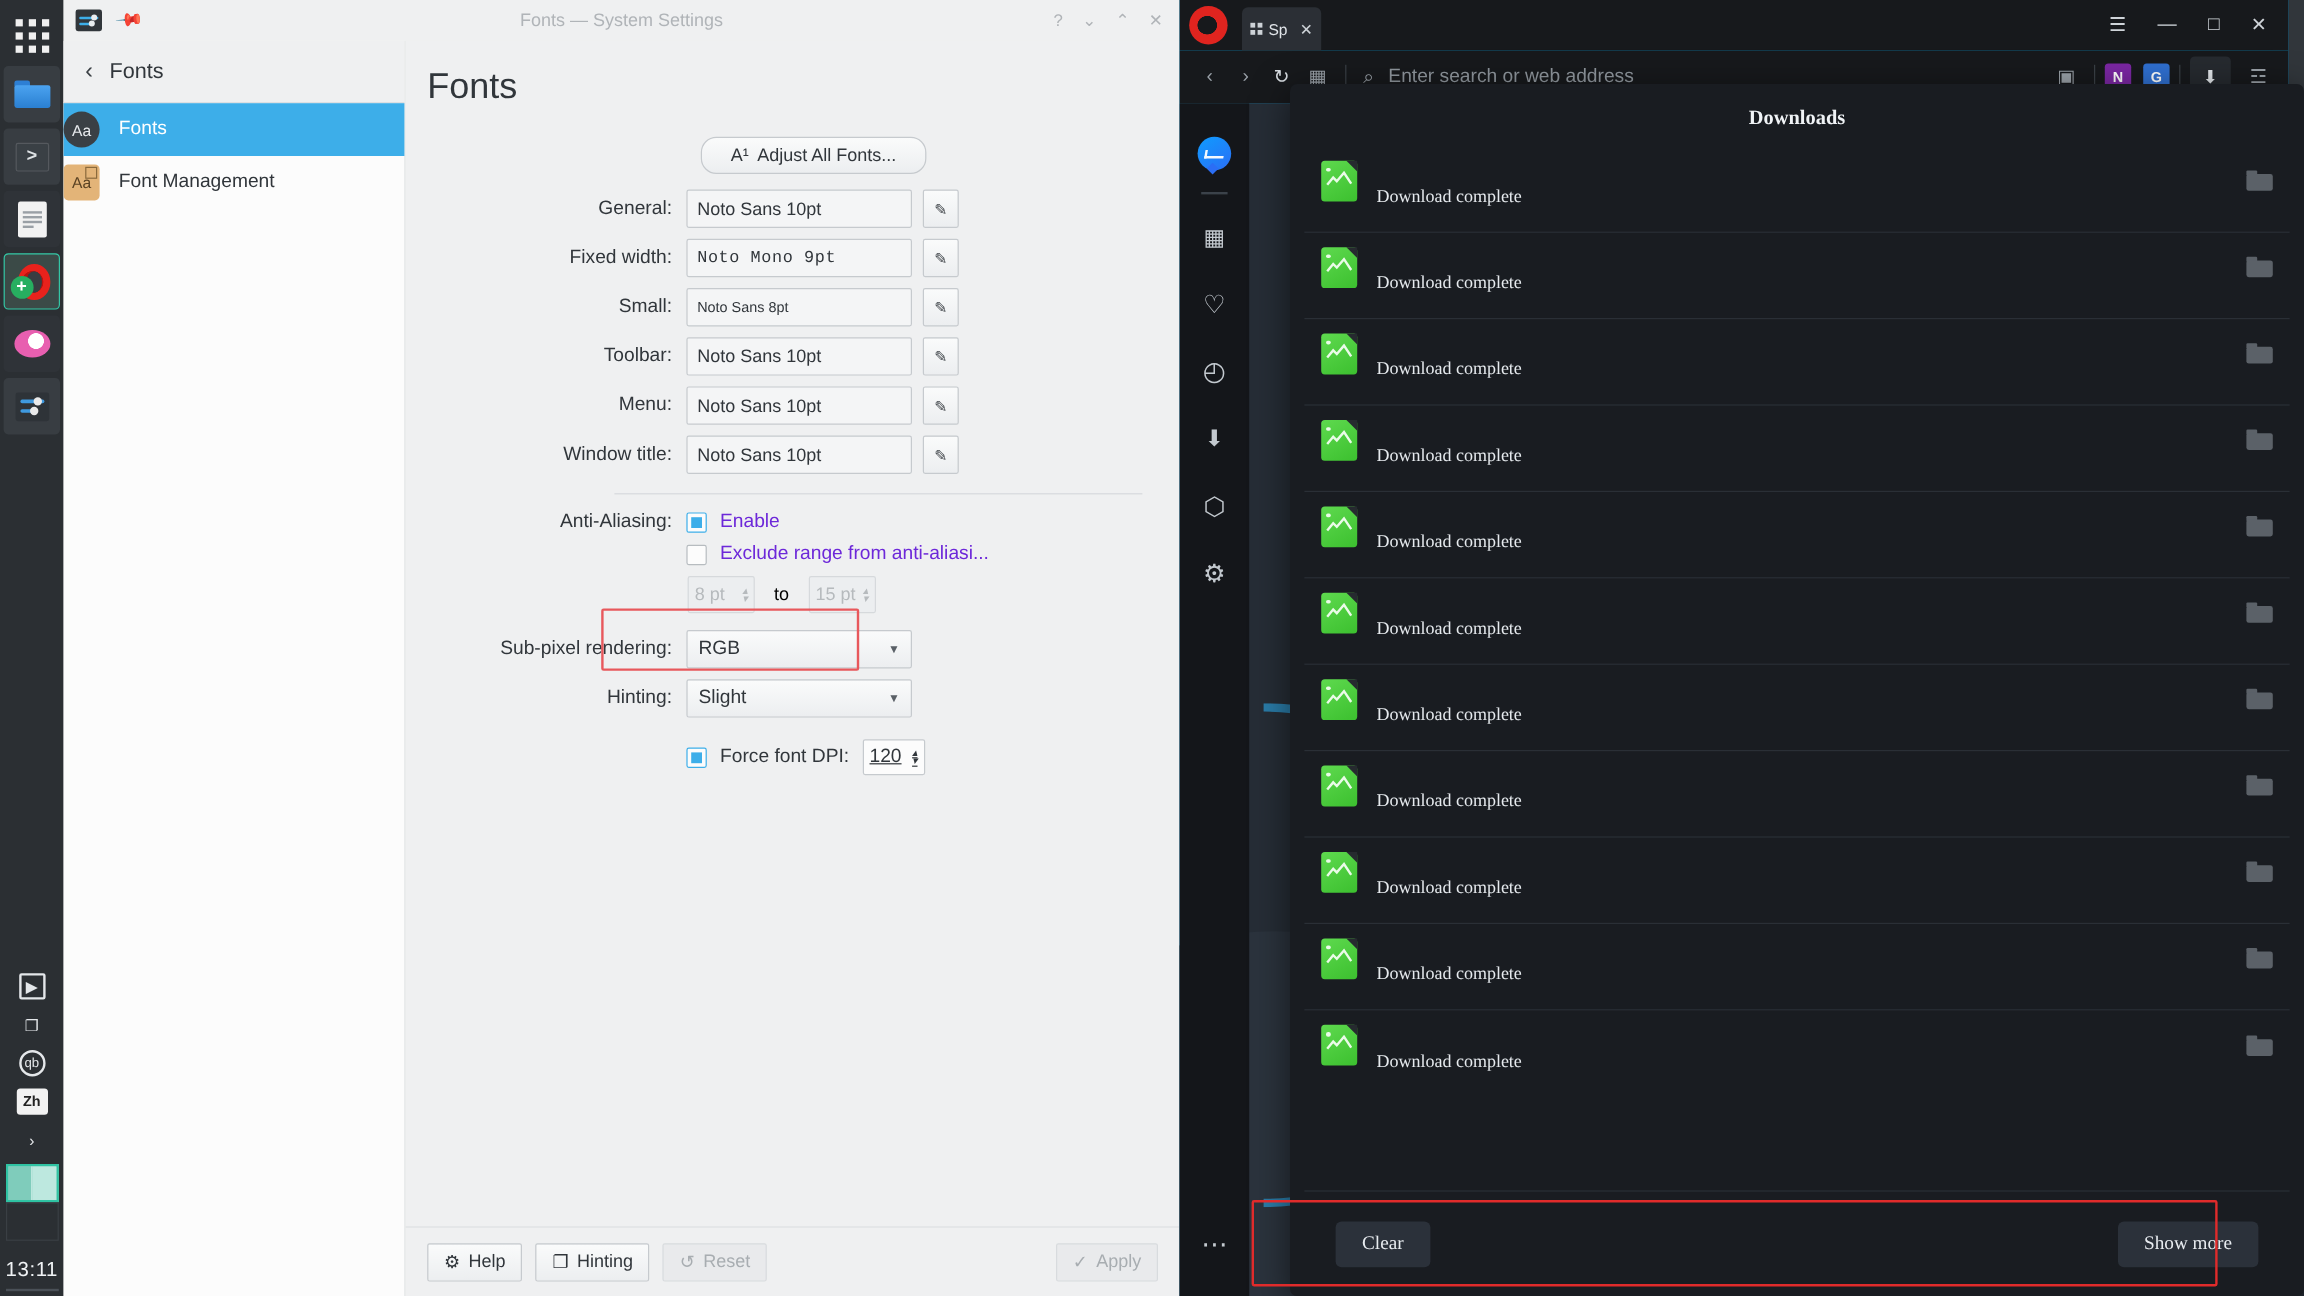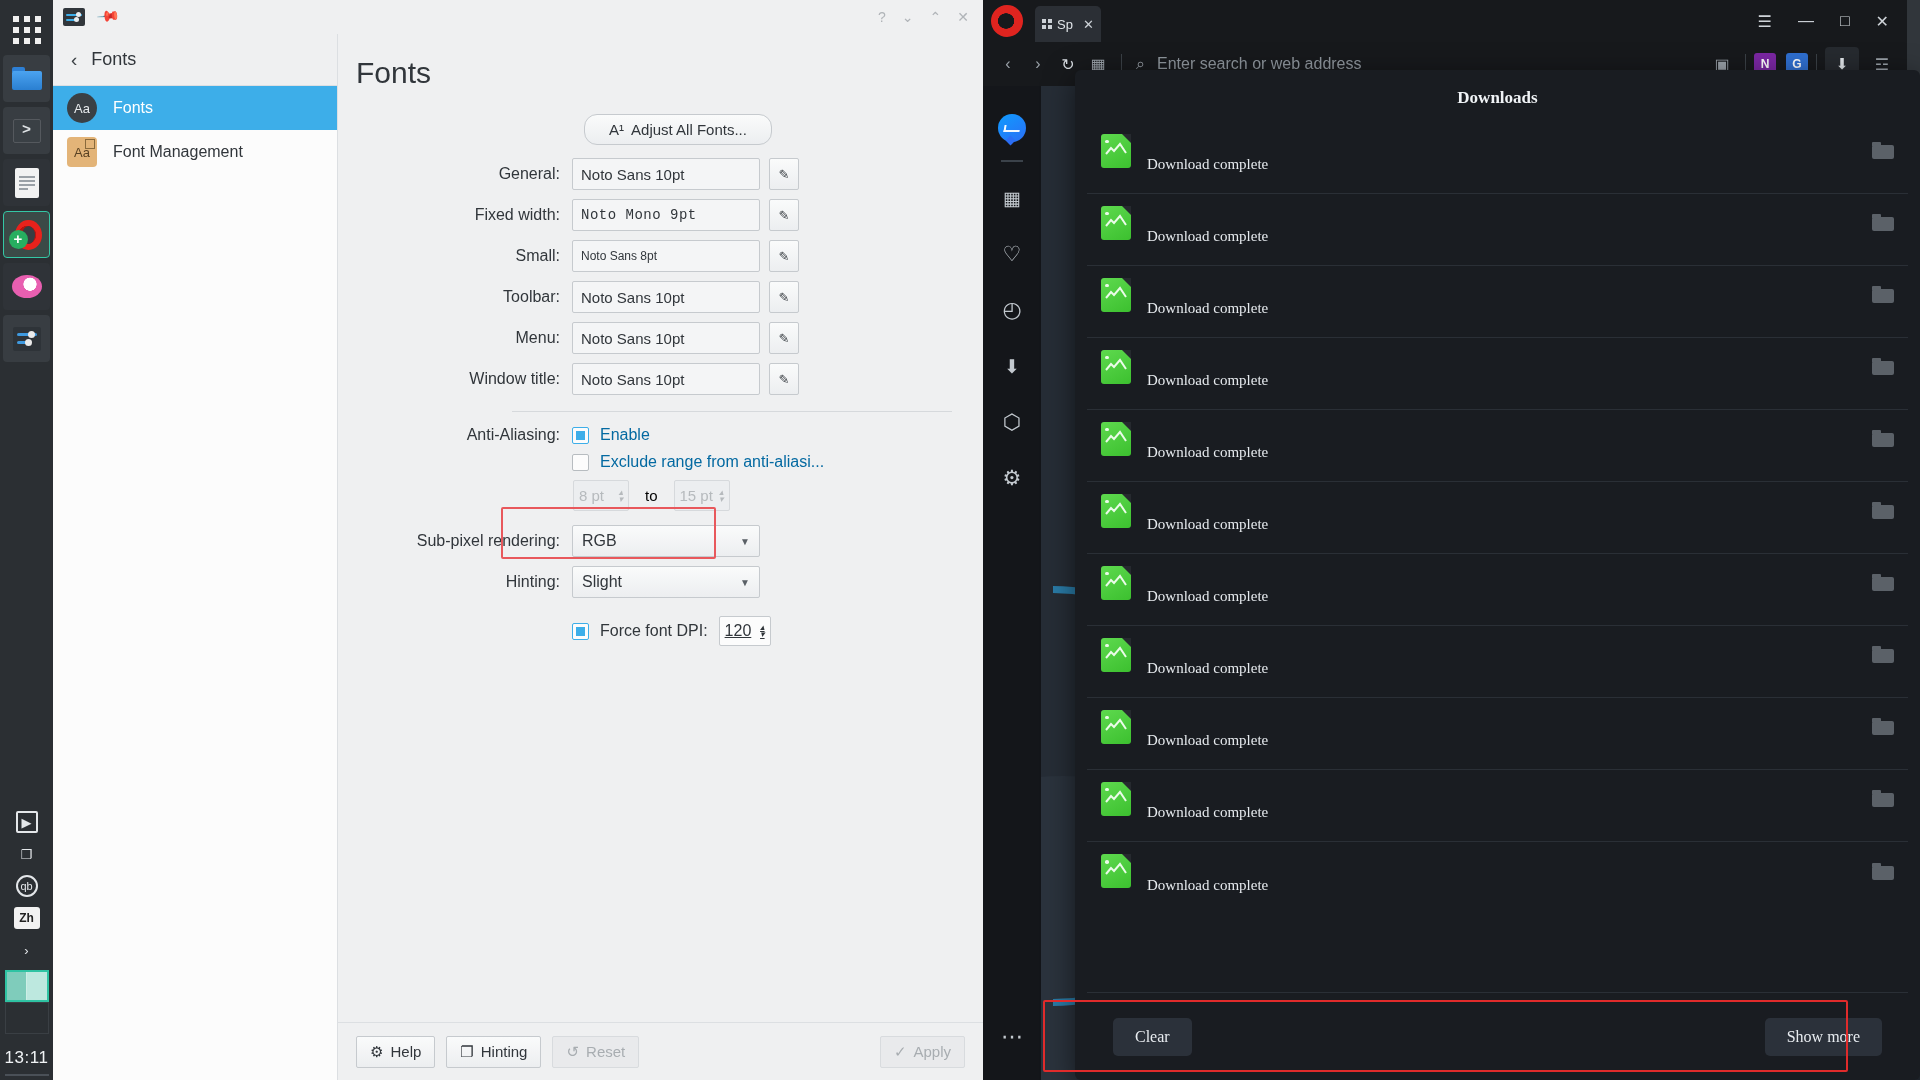--- a/index.html
+++ b/index.html
@@ -144,21 +144,21 @@
     width:285px;background:#fcfcfc;border-right:1px solid #dcdfe2;
     display:flex;flex-direction:column;flex:none;
   }
   #set-sidebar-head{
     height:52px;background:#eff0f1;display:flex;align-items:center;gap:14px;
     padding-left:18px;border-bottom:1px solid #dcdfe2;
   }
   #set-back{font-size:19px;color:#3b4045;}
   #set-head-title{font-size:18px;color:#31363b;}
   .side-item{
-    height:44px;display:flex;align-items:center;gap:16px;padding-left:14px;
+    height:44px;display:flex;align-items:center;gap:16px;
     font-size:16px;color:#31363b;
   }
   .side-item.sel{background:#3daee9;color:#fff;}
   .av{width:30px;height:30px;border-radius:50%;background:#3a4045;color:#e8ebee;
       font-size:13px;display:flex;align-items:center;justify-content:center;flex:none;}
   .av.pkg{border-radius:4px;background:#e3b478;color:#5a4223;position:relative;}
   .av.pkg::after{content:"";position:absolute;right:2px;top:2px;width:8px;height:8px;
       border:1px solid #8a6a3c;}
 
   
@@ -188,21 +188,21 @@
   }
   #divider{height:1px;background:#d6d9dc;margin:16px 0 14px 160px;width:440px;}
 
   .cbrow{display:flex;align-items:center;margin-bottom:11px;}
   .cb{
     width:17px;height:17px;border:1px solid #b7bcc0;background:#fcfcfc;border-radius:2px;
     flex:none;position:relative;
   }
   .cb.on{border-color:#3daee9;}
   .cb.on::after{content:"";position:absolute;inset:3px;background:#3daee9;}
-  .cbtxt{margin-left:11px;font-size:16px;color:#0369a1;}
+  .cbtxt{margin-left:11px;font-size:16px;color:#6d28d9;}
 
   .spin{
     width:56px;height:31px;background:#f1f2f3;border:1px solid #d6d9dc;border-radius:2px;
     display:flex;align-items:center;justify-content:space-between;padding:0 5px;
     font-size:15px;color:#b6babd;
   }
   .spin.dis{color:#b6babd;background:#eceef0;}
   .spin .arrows{display:flex;flex-direction:column;line-height:7px;font-size:9px;}
   .to-lbl{font-size:15px;color:#000000;margin:0 16px;}
 
@@ -450,20 +450,21 @@
   </div>
 
   <div id="settings-win">
 
     <div id="settings-titlebar">
       <div id="win-icon">
         <div class="wl wl1"></div>
           <div class="wl wl2"></div>
       </div>
       <div id="pin-icon">📌</div>
+      <div id="settings-title">Fonts — System Settings</div>
       <div id="settings-win-ctrls">
         <span>?</span>
         <span>⌄</span>
         <span>⌃</span>
         <span>✕</span>
       </div>
     </div>
 
     <div id="settings-body">
 

